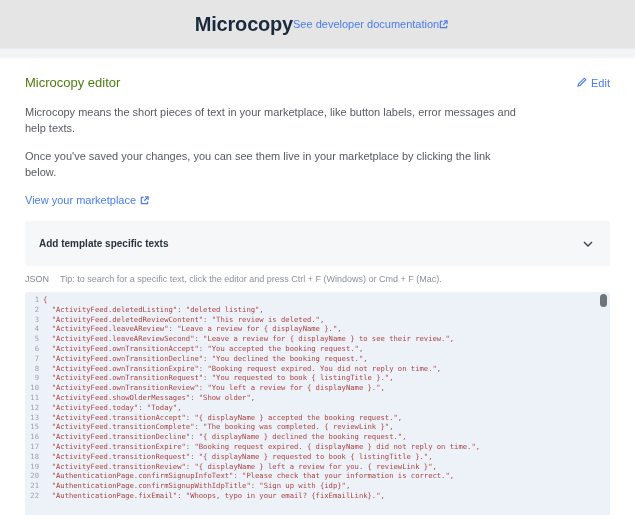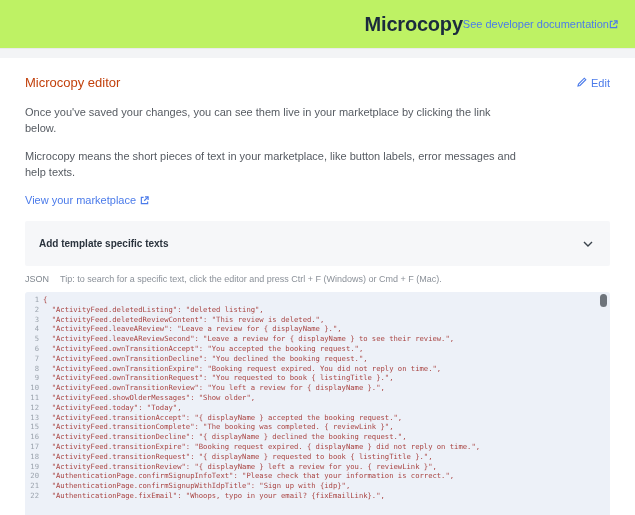--- a/index.html
+++ b/index.html
@@ -1,33 +1,33 @@
 <!DOCTYPE html>
 <html><head>
 <meta charset="utf-8">
 <style>
   * { margin:0; padding:0; box-sizing:border-box; }
   html,body { width:635px; height:515px; background:#ffffff; overflow:hidden;
     font-family:"Liberation Sans", sans-serif; }
 
   
-  .header { height:48px; display:flex; align-items:center; justify-content:flex-end;
-    padding:0 17px 0 25px; background:#bef264; }
+  .header { height:48px; display:flex; align-items:center; justify-content:center;
+    padding:0 17px 0 25px; background:#e5e5e5; }
   .page-title { font-size:20px; font-weight:700; color:#1b2b3d; letter-spacing:-0.2px; }
   a.link { color:#4b7bea; text-decoration:none; cursor:pointer; }
   .doc-link { font-size:11px; font-weight:500; display:flex; align-items:center; }
   .ext-icon { display:inline-block; width:9px; height:9px; }
   .ext-icon svg { display:block; }
 
   .divider-band { height:10px; background:#f3f4f6; border-top:1px solid #e9eaed; }
 
   
   .content { padding:0 25px; }
   .editor-head { margin-top:17px; display:flex; align-items:center; justify-content:space-between; }
-  .section-title { font-size:13px; font-weight:500; color:#c2410c; }
+  .section-title { font-size:13px; font-weight:500; color:#4d7c0f; }
   .edit-link { font-size:11px; font-weight:500; display:flex; align-items:flex-start; gap:4px; }
 
   .desc { margin-top:14px; font-size:11px; line-height:16px; color:#565b62; max-width:492px; }
   .desc + .desc { margin-top:12px; }
   .marketplace-link { display:inline-flex; align-items:center; gap:4px; margin-top:14px; font-size:11px; font-weight:500; }
 
   
   .template-box { margin-top:13px; height:45px; background:#f6f7f9; border-radius:2px;
     display:flex; align-items:center; justify-content:space-between; padding:0 17px 0 14px; cursor:pointer; }
   .template-box-title { font-size:10px; font-weight:700; color:#2a333d; }
@@ -75,22 +75,22 @@
     <a class="link edit-link">
       <span>
         <svg width="10" height="10" viewBox="0 0 10 10" fill="none" stroke="#4b7bea" stroke-width="1.1">
           <path d="M1 9 L1.5 7 L7.3 1.2 L8.8 2.7 L3 8.5 Z"></path>
         </svg>
       </span>
       <span>Edit</span>
     </a>
   </div>
 
+  <p class="desc">Microcopy means the short pieces of text in your marketplace, like button labels, error messages and help texts.</p>
   <p class="desc">Once you've saved your changes, you can see them live in your marketplace by clicking the link below.</p>
-  <p class="desc">Microcopy means the short pieces of text in your marketplace, like button labels, error messages and help texts.</p>
 
   <a class="link marketplace-link">
     <span>View your marketplace</span>
     <span class="ext-icon">
       <svg width="9" height="9" viewBox="0 0 10 10" fill="none" stroke="#4b7bea" stroke-width="1.3">
         <path d="M4 1.5 H1.5 V8.5 H8.5 V6"></path>
           <path d="M5.5 1 H9 V4.5"></path>
           <path d="M9 1 L4.7 5.3"></path>
       </svg>
     </span>

